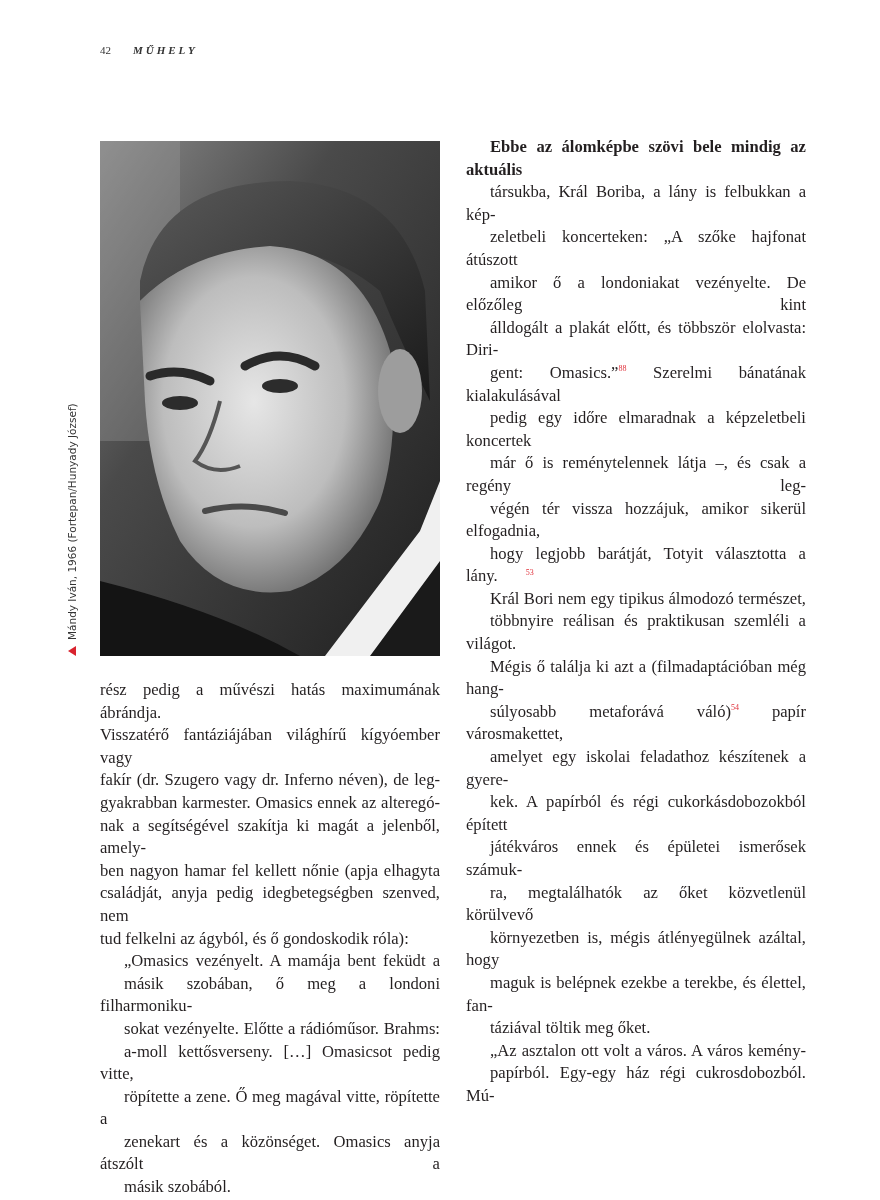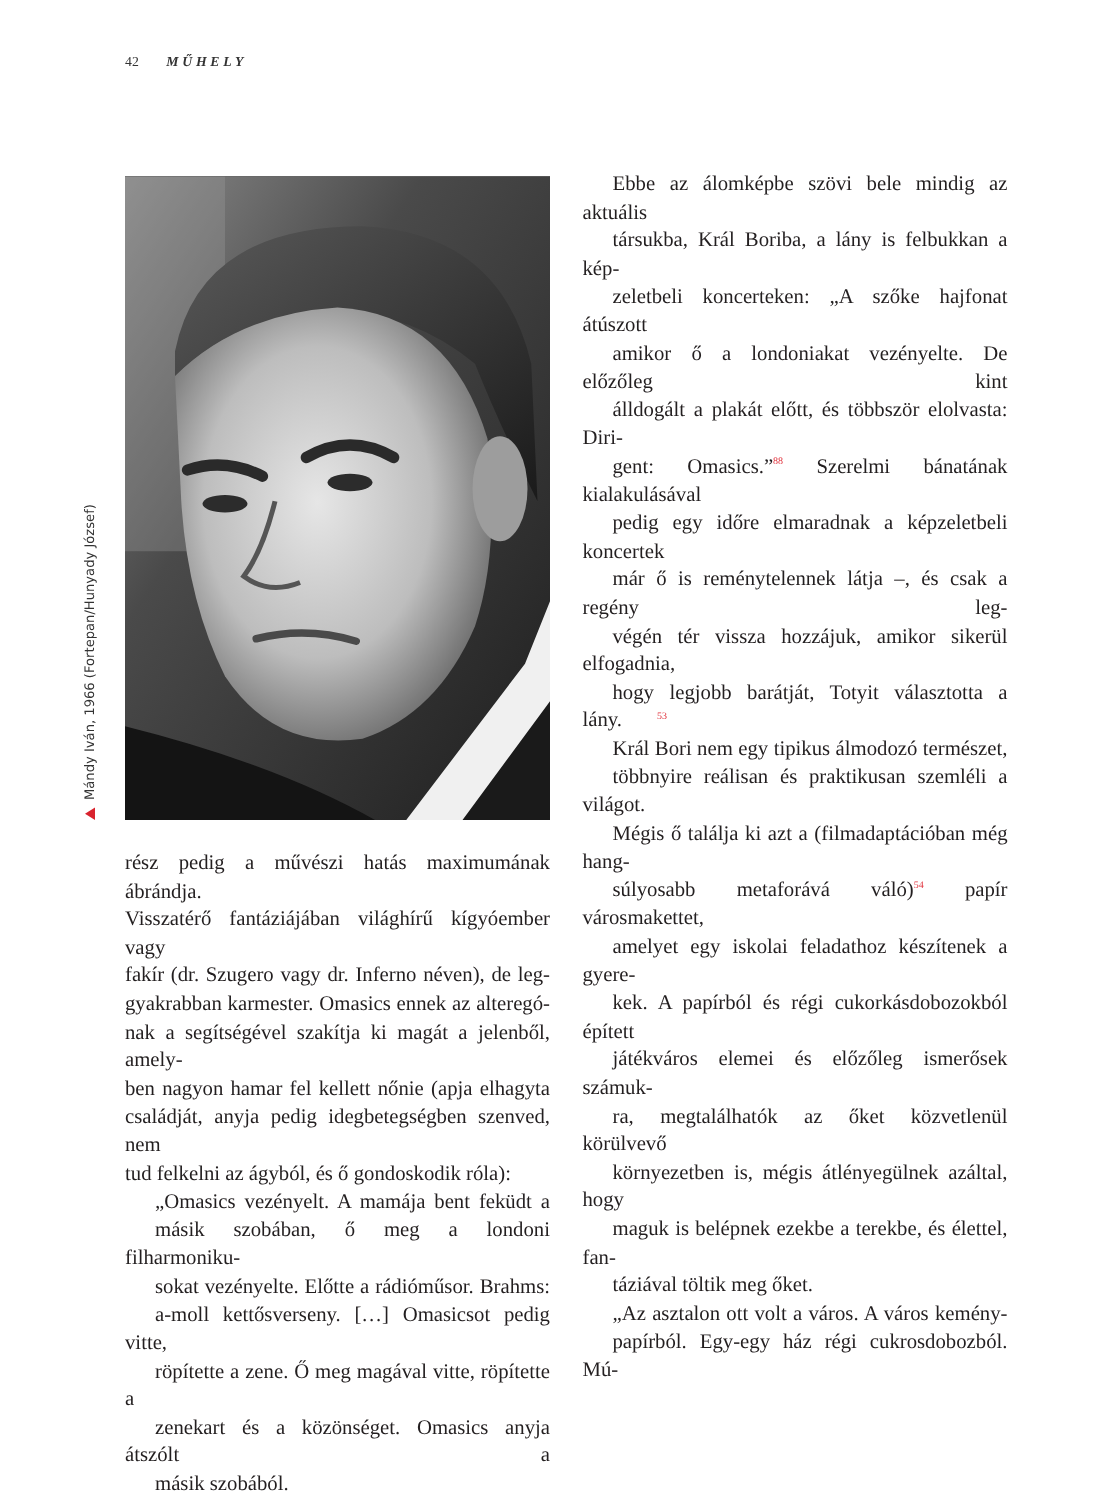--- a/index.html
+++ b/index.html
@@ -99,39 +99,39 @@
       <span class="line">röpítette a zene. Ő meg magával vitte, röpítette a</span>
       <span class="line">zenekart és a közönséget. Omasics anyja átszólt a</span>
       <span class="line last">másik szobából.</span>
     </p>
     <p>
       <span class="line last" style="text-indent: 24px;">– Ez a Brahms csak ilyen ütenyeléseket írt?</span>
     </p>
   </div>
 <div class="col col-right" id="col-right">
     <p>
-      <span class="line" style="text-indent: 24px;">Ebbe az álomképbe szövi bele mindig az aktuális</span>
+      <span class="line" style="text-indent: 24px; font-weight: bold;">Ebbe az álomképbe szövi bele mindig az aktuális</span>
       <span class="line">társukba, Král Boriba, a lány is felbukkan a kép-</span>
       <span class="line">zeletbeli koncerteken: „A szőke hajfonat átúszott</span>
       <span class="line">amikor ő a londoniakat vezényelte. De előzőleg kint</span>
       <span class="line">álldogált a plakát előtt, és többször elolvasta: Diri-</span>
       <span class="line">gent: Omasics.”<span class="fn" style="color: rgb(224, 48, 58);">88</span> Szerelmi bánatának kialakulásával</span>
       <span class="line">pedig egy időre elmaradnak a képzeletbeli koncertek</span>
       <span class="line">már ő is reménytelennek látja –, és csak a regény leg-</span>
       <span class="line">végén tér vissza hozzájuk, amikor sikerül elfogadnia,</span>
       <span class="line last">hogy legjobb barátját, Totyit választotta a lány.<span class="fn" style="color: rgb(224, 48, 58); padding-left: 28px;">53</span></span>
     </p>
     <p>
       <span class="line" style="text-indent: 24px;">Král Bori nem egy tipikus álmodozó természet,</span>
       <span class="line">többnyire reálisan és praktikusan szemléli a világot.</span>
       <span class="line">Mégis ő találja ki azt a (filmadaptációban még hang-</span>
       <span class="line">súlyosabb metaforává váló)<span class="fn" style="color: rgb(224, 48, 58);">54</span> papír városmakettet,</span>
       <span class="line">amelyet egy iskolai feladathoz készítenek a gyere-</span>
       <span class="line">kek. A papírból és régi cukorkásdobozokból épített</span>
-      <span class="line">játékváros elemei és előzőleg ismerősek számuk-</span>
+      <span class="line">játékváros ennek és épületei ismerősek számuk-</span>
       <span class="line">ra, megtalálhatók az őket közvetlenül körülvevő</span>
       <span class="line">környezetben is, mégis átlényegülnek azáltal, hogy</span>
       <span class="line">maguk is belépnek ezekbe a terekbe, és élettel, fan-</span>
       <span class="line last">táziával töltik meg őket.</span>
     </p>
     <p>
       <span class="line" style="text-indent: 24px;">„Az asztalon ott volt a város. A város kemény-</span>
       <span class="line">papírból. Egy-egy ház régi cukrosdobozból. Mú-</span>
     </p>
   </div>

